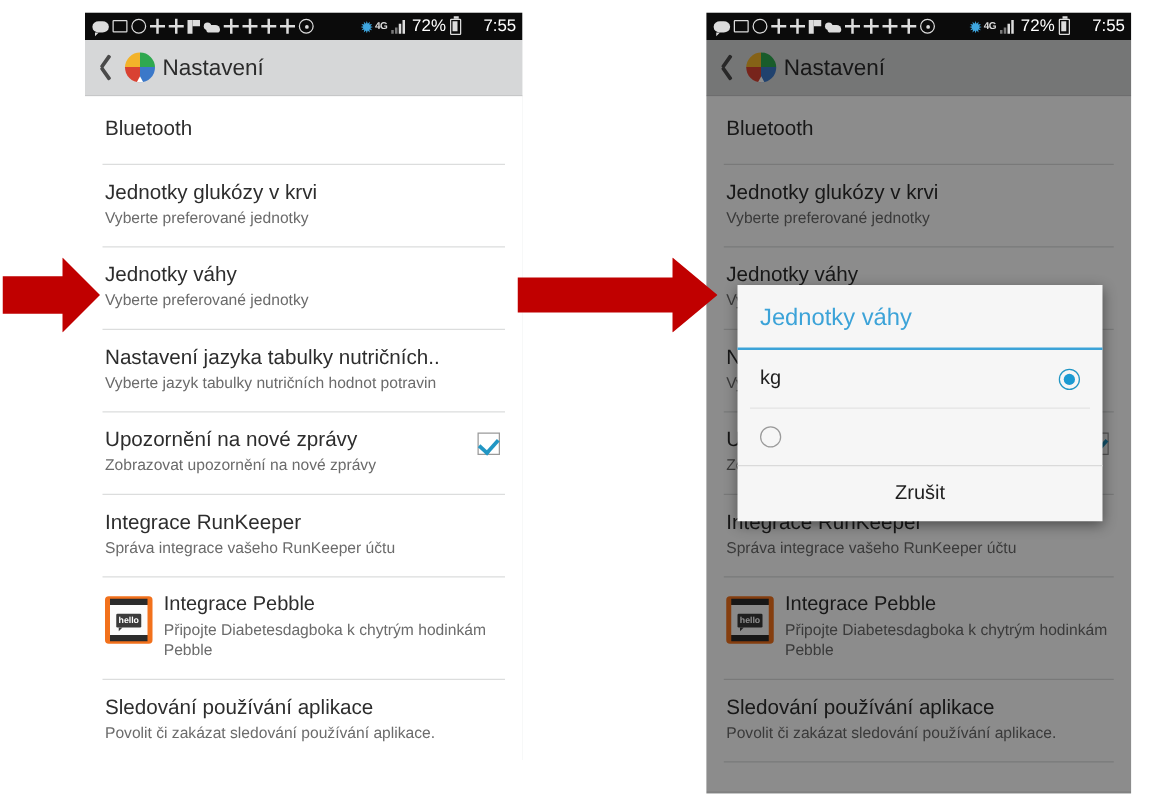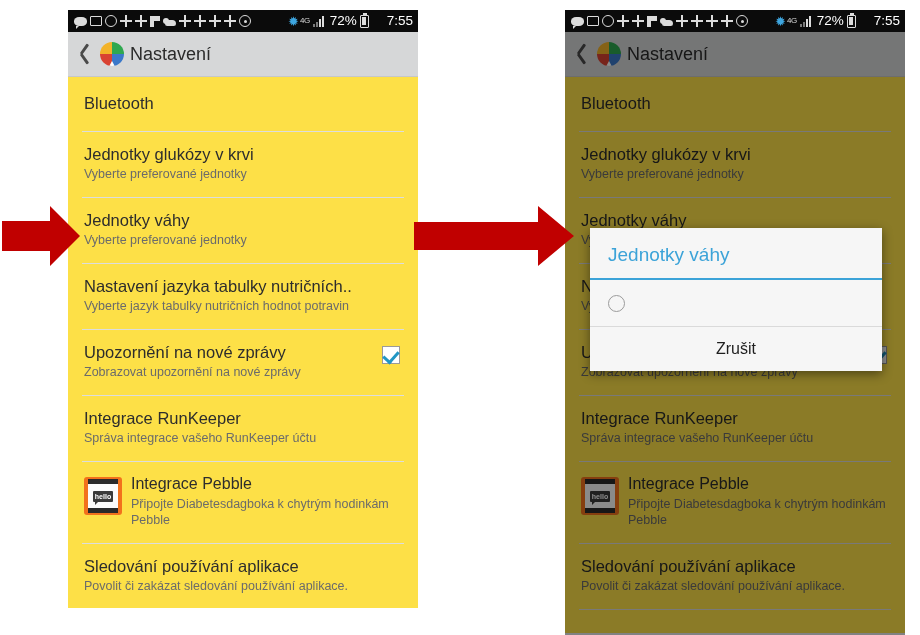--- a/index.html
+++ b/index.html
@@ -40,21 +40,21 @@
   .ic-plus4:after {content:"";position:absolute;top:5px;left:0;width:12px;height:2px;background:#dcdcdc;}
   .ic-flag { width:10px; height:11px; }
   .ic-flag:before{content:"";position:absolute;left:0;top:0;width:4px;height:11px;background:#dcdcdc;}
   .ic-flag:after{content:"";position:absolute;left:4px;top:0;width:6px;height:5px;background:#dcdcdc;}
   .ic-cloud { width:13px; height:10px; }
   .ic-cloud:before{content:"";position:absolute;left:2px;bottom:0;width:11px;height:6px;background:#dcdcdc;border-radius:5px 5px 3px 3px;}
   .ic-cloud:after{content:"";position:absolute;left:0;bottom:2px;width:6px;height:6px;background:#dcdcdc;border-radius:50%;}
   .ic-target { width:12px; height:12px; border:1.5px solid #dcdcdc; border-radius:50%; }
   .ic-target:after{content:"";position:absolute;left:3.5px;top:3.5px;width:3px;height:3px;background:#dcdcdc;border-radius:50%;}
   .ic-bt { width:9px; height:13px; color:#3ea6e0; font-size:13px; line-height:13px; text-align:center; }
-  .ic-4g { font-size:8px; line-height:8px; color:#dcdcdc; letter-spacing:-0.5px; width:auto; height:auto;}
+  .ic-4g { font-size:8px; line-height:8px; color:#dcdcdc; letter-spacing:-0.5px; width:auto; height:auto;font-weight:bold;}
   .ic-sig { width:13px; height:11px; }
   .ic-sig i { position:absolute; bottom:0; width:2px; background:#dcdcdc; }
   .ic-sig i:nth-child(1){left:0;height:3px;background:#7a7a7a;}
   .ic-sig i:nth-child(2){left:3px;height:5px;background:#7a7a7a;}
   .ic-sig i:nth-child(3){left:6px;height:8px;}
   .ic-sig i:nth-child(4){left:9px;height:11px;}
   .ic-batt { width:9px; height:13px; border:1.5px solid #dcdcdc; border-radius:1px; }
   .ic-batt:before{content:"";position:absolute;left:2.5px;top:-3px;width:4px;height:2px;background:#dcdcdc;}
   .ic-batt:after{content:"";position:absolute;left:1px;top:1px;width:4px;height:8px;background:#dcdcdc;}
 
@@ -74,21 +74,21 @@
   .app-icon { width:24px; height:24px; border-radius:50%; position:relative; flex:0 0 auto;
     background: conic-gradient(from 180deg, #d94232 0deg 90deg, #f3b32a 90deg 180deg, #2fa84f 180deg 270deg, #3b78c9 270deg 360deg);
     overflow:hidden; }
   .app-icon .person { position:absolute; left:50%; top:2px; transform:translateX(-50%); }
   .app-icon .person .head { width:5px; height:5px; border-radius:50%; background:#fff; margin:0 auto; }
   .app-icon .person .body { width:0; height:0; margin-top:1px;
     border-left:7px solid transparent; border-right:7px solid transparent; border-bottom:13px solid #fff; }
   .app-title { font-size:18px; color:#2b2b2b; font-weight:400; }
 
   
-  .list { background:#fde047; }
+  .list { background:#ffffff; }
   .row { position:relative; padding: 11px 16px 13px 16px; display:flex; align-items:flex-start; }
   .row + .row:before {
     content:""; position:absolute; left:14px; right:14px; top:0; height:1px; background:#dcdddd;
   }
   .row-main { flex:1 1 auto; min-width:0; }
   .row-title { font-size:16.5px; color:#2d2d2d; line-height:20px; font-weight:400; white-space:nowrap; }
   .row-sub   { font-size:12.5px; color:#6b6b6b; line-height:16px; margin-top:2px; }
   .row.tall { padding-top:13px; padding-bottom:15px; }
   .row.single { padding-top:16px; padding-bottom:18px; }
 
@@ -353,20 +353,24 @@
       </div>
       <div class="row" style="height:16px;"></div>
     </div>
 
     <div id="dim-overlay"></div>
 
     <div id="dialog">
       <div class="dlg-title">Jednotky váhy</div>
       <div class="dlg-rule"></div>
 
+      <div class="dlg-opt">
+        <span class="lbl">kg</span>
+        <span class="radio on"></span>
+      </div>
 
       <div class="dlg-opt">
         <span class="radio"></span>
       </div>
 
       <div class="dlg-sep"></div>
       <div class="dlg-cancel">Zrušit</div>
     </div>
   </div>
 

